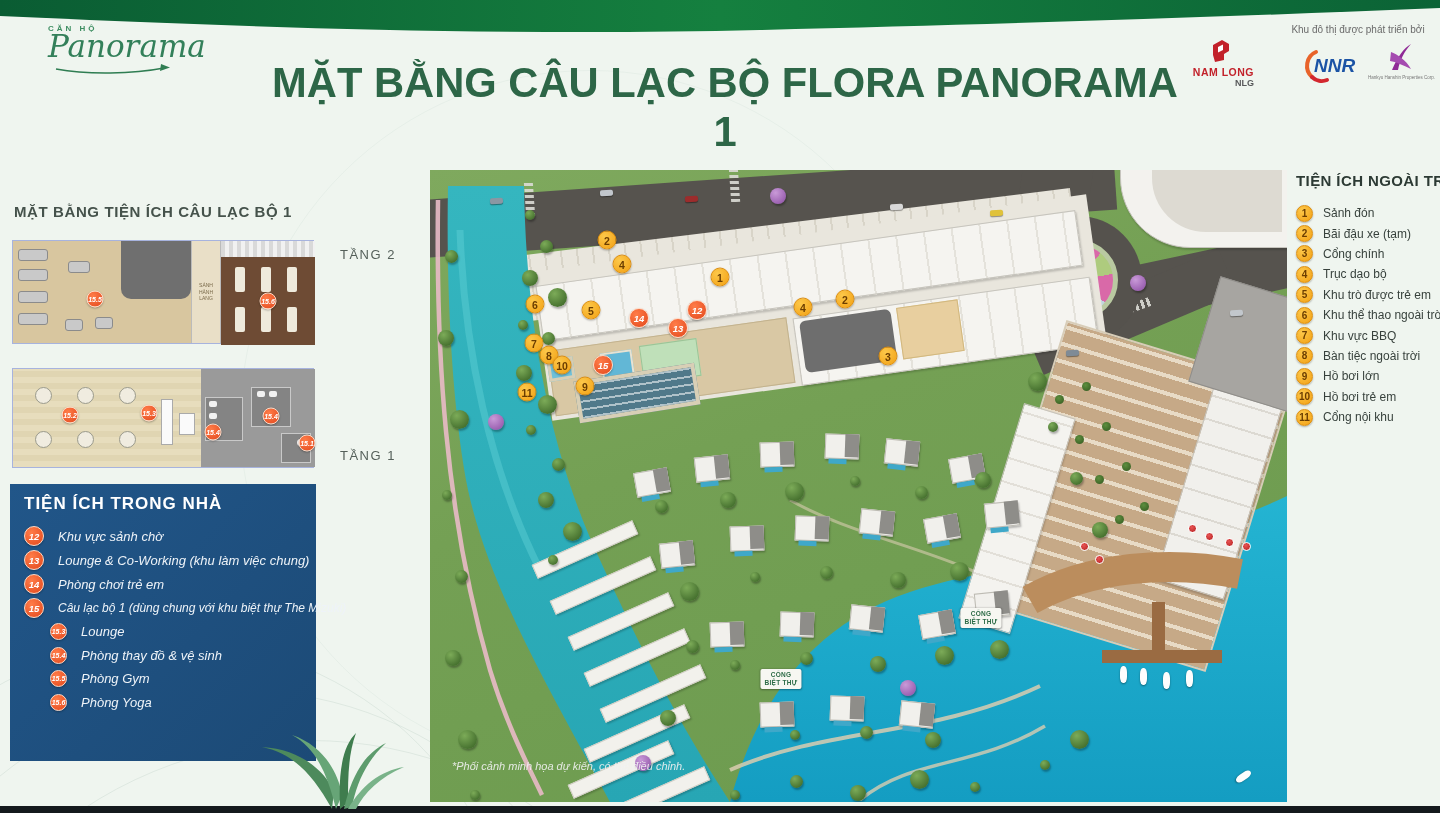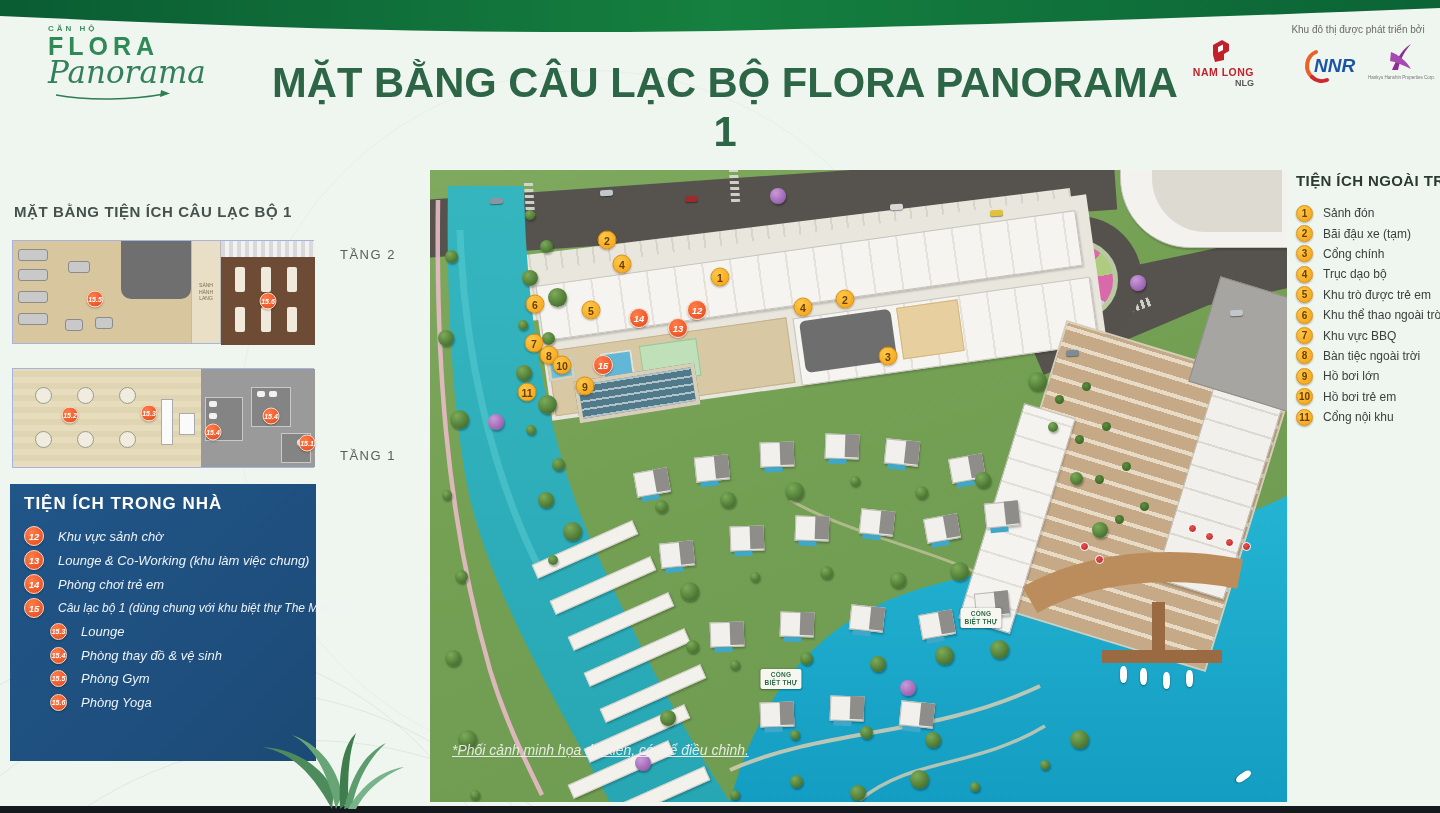--- a/index.html
+++ b/index.html
@@ -100,21 +100,21 @@
   .tree { position:absolute; border-radius:50%; background:radial-gradient(circle at 35% 30%,#7cab58,#46712f 75%); box-shadow:1px 2px 2px rgba(0,0,0,.3); }
   .tree.purple { background:radial-gradient(circle at 35% 30%,#c99ad8,#9a5fb0 75%); }
   .palm { position:absolute; width:9px; height:9px; border-radius:50%; background:radial-gradient(circle at 40% 35%,#5d8f3e,#33571f); }
   .umbrella { position:absolute; width:9px; height:9px; border-radius:50%; background:radial-gradient(circle at 40% 35%,#e85454,#b31f1f); border:1px solid #fff; }
   #plaza { position:absolute; left:588px; top:178px; width:236px; height:296px; transform:rotate(17deg);
     background:repeating-linear-gradient(0deg,#c6a987 0 13px,#e8dbc6 13px 17px); border:2px solid #d8cdb8; }
   .boat { position:absolute; width:7px; height:17px; background:#fdfdfd; border-radius:3px/6px; box-shadow:0 1px 2px rgba(0,0,0,.4); }
   .gate-label { position:absolute; transform:translate(-50%,-50%); background:#f7f7f2; border-radius:2px;
     padding:2px 4px; font-size:6.5px; font-weight:bold; color:#2c6b46; text-align:center; line-height:1.25; letter-spacing:.3px;
     box-shadow:0 1px 2px rgba(0,0,0,.35); z-index:35; white-space:pre-line; }
-  #map-caption { position:absolute; left:22px; bottom:44px; font-size:14px; font-style:italic; color:#f2f2f2; opacity:.9; z-index:36;text-decoration:underline; }
+  #map-caption { position:absolute; left:22px; bottom:30px; font-size:11px; font-style:italic; color:#f2f2f2; opacity:.9; z-index:36; }
   #map-overlay-title { position:absolute; right:42px; bottom:16px; font-size:27px; font-weight:bold; color:#fff;
     letter-spacing:1.5px; text-shadow:0 1px 4px rgba(0,30,50,.5); z-index:36; }
   
   #palm-decor { position:absolute; left:252px; top:733px; width:160px; height:76px; z-index:5; }
   
   #bottom-bar { position:absolute; left:0; top:806px; width:1440px; height:7px; background:#14191d; }
 </style>
 </head>
 <body>
 
@@ -129,21 +129,20 @@
     <stop offset="0" stop-color="#0a5c33"></stop>
         <stop offset=".5" stop-color="#15803f"></stop>
         <stop offset="1" stop-color="#0b6336"></stop>
   </linearGradient>
     </defs>
   <path d="M0,0 H1440 V8 C1200,18 1000,24 760,30 C480,37 200,25 0,16 Z" fill="url(#rg)"></path>
 </svg>
 
 <div id="brand">
   <div class="b-top">CĂN HỘ</div>
-  <div class="b-name">FLORA</div>
   <div class="b-script">Panorama</div>
   <svg width="130" height="14" viewBox="0 0 130 14" style="margin-top:-2px;">
     <path d="M8,7 C40,13 85,12 116,6" fill="none" stroke="#2f7d52" stroke-width="1.4"></path>
     <path d="M113,2 L122,5.5 L112,9 Z" fill="#2f7d52"></path>
   </svg>
 </div>
 
 <h1 id="page-title">MẶT BẰNG CÂU LẠC BỘ FLORA PANORAMA 1</h1>
 
 <div id="partners-note">Khu đô thị được phát triển bởi</div>

